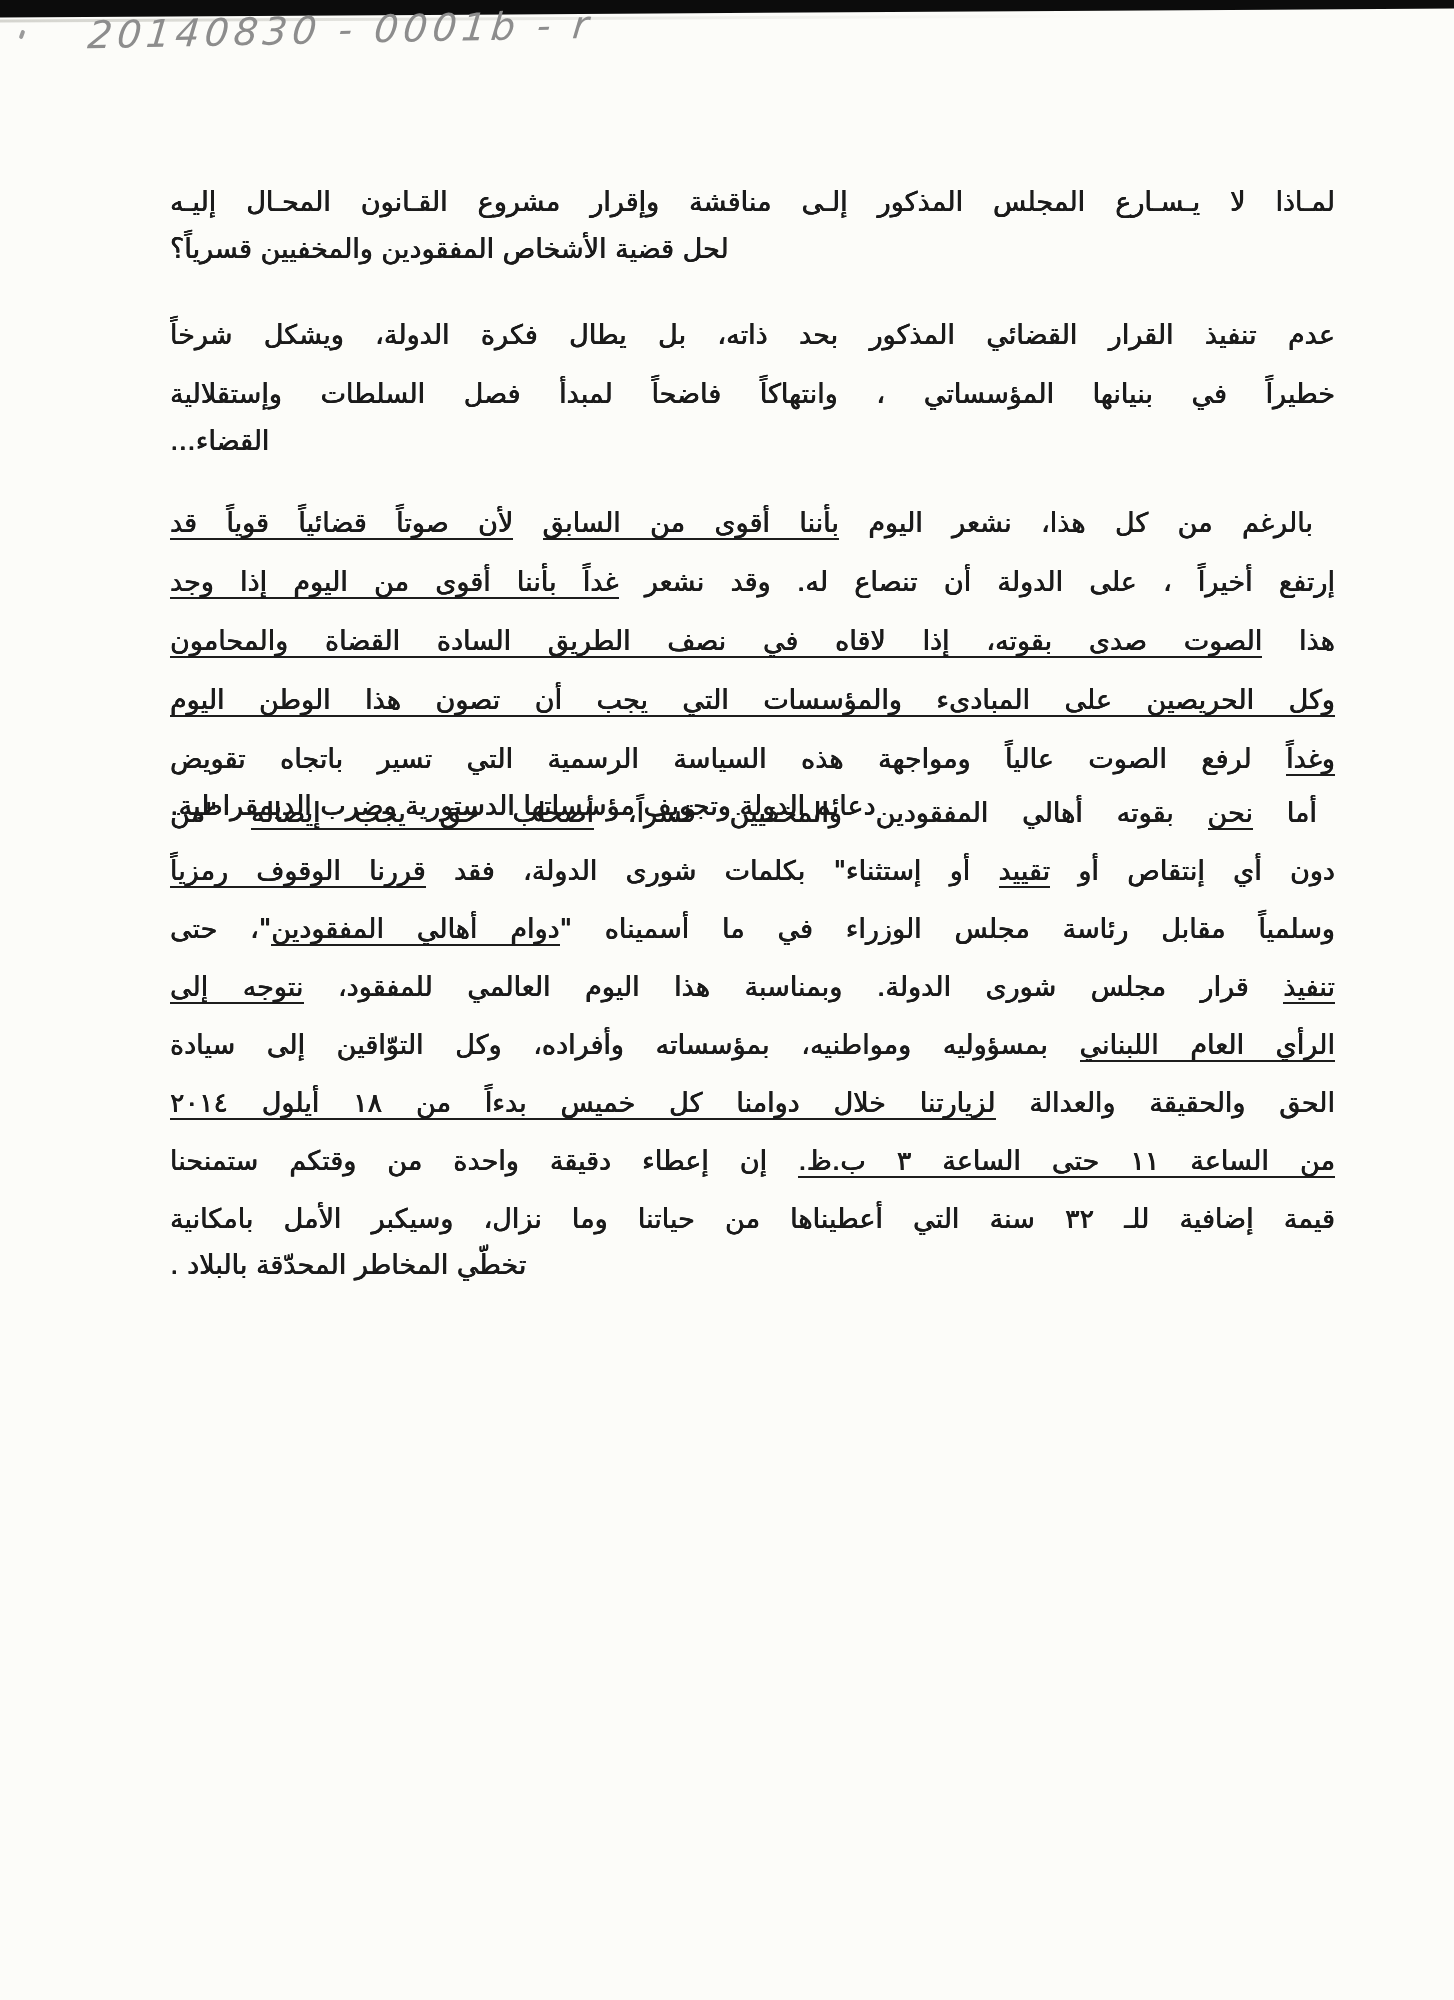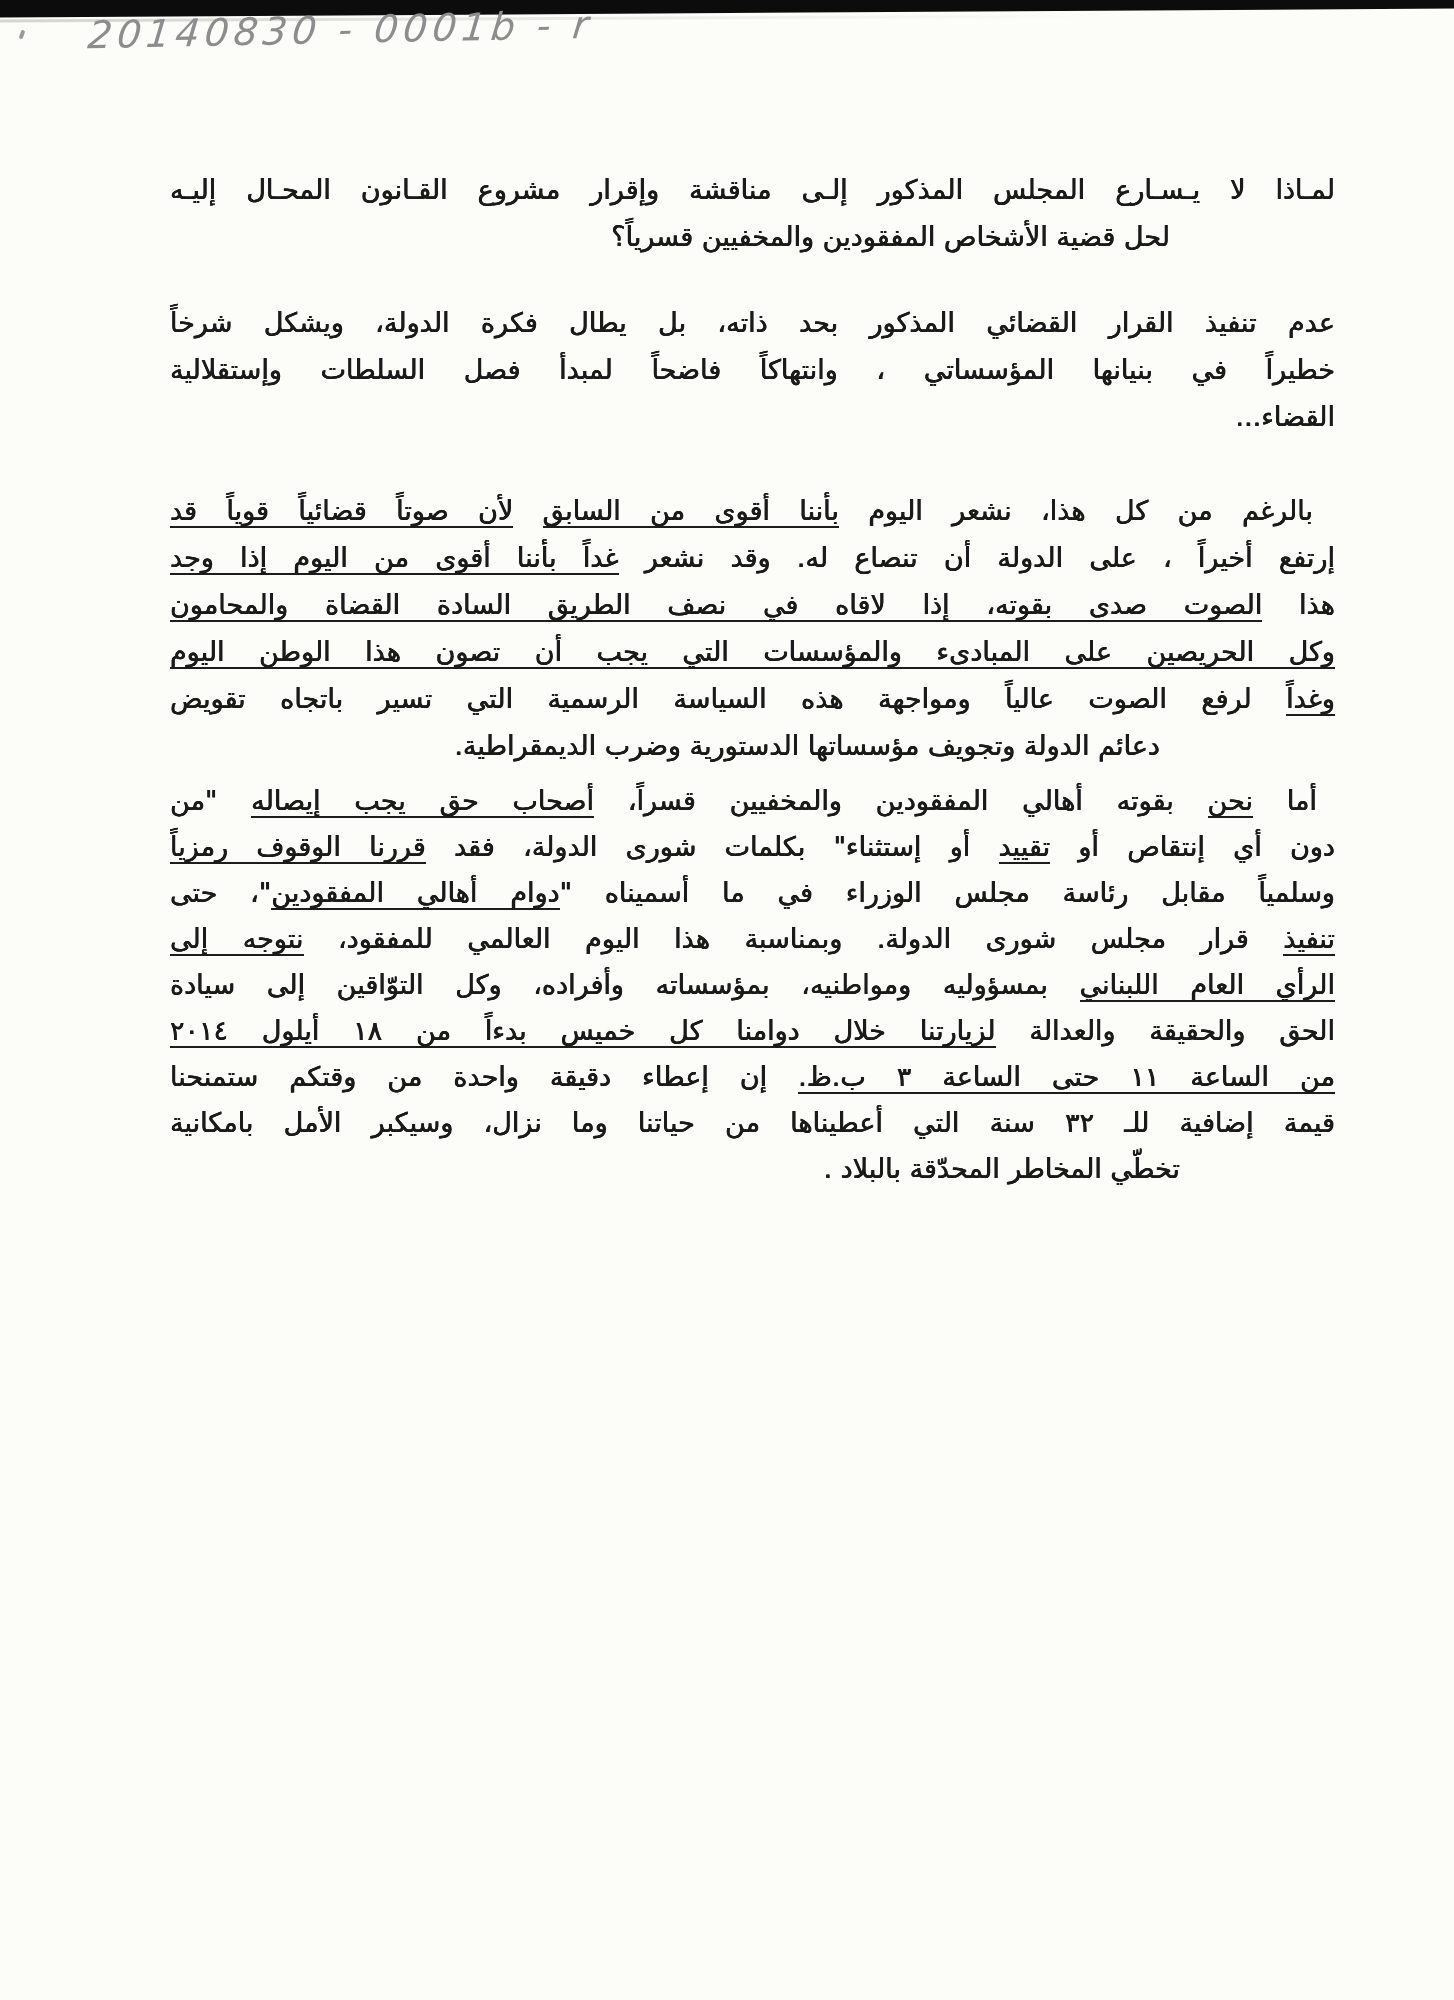--- a/index.html
+++ b/index.html
@@ -52,28 +52,29 @@
     text-shadow:0.35px 0 currentColor, -0.35px 0 currentColor;
   }
   .para{position:absolute;right:0;left:0;}
   .p1{top:166px;line-height:47px;}
   .p2{top:299px;line-height:47px;}
   .p3{top:487px;line-height:47px;}
   .p4{top:778px;line-height:46px;}
   .p1 .line,.p2 .line,.p3 .line{height:47px;}
   .p4 .line{height:46px;}
   .line{
-    text-align:right;
+    text-align:left;
     overflow:hidden;
     white-space:nowrap;
   }
   .line.fill{
     white-space:normal;
     text-align:justify;
     text-align-last:justify;
+    margin-top:12px;
   }
   .u{
     border-bottom:2.5px solid #1d1d1d;
   }
 </style>
 </head>
 <body>
 
 <div class="page">
   <div class="scan-strip"></div>

